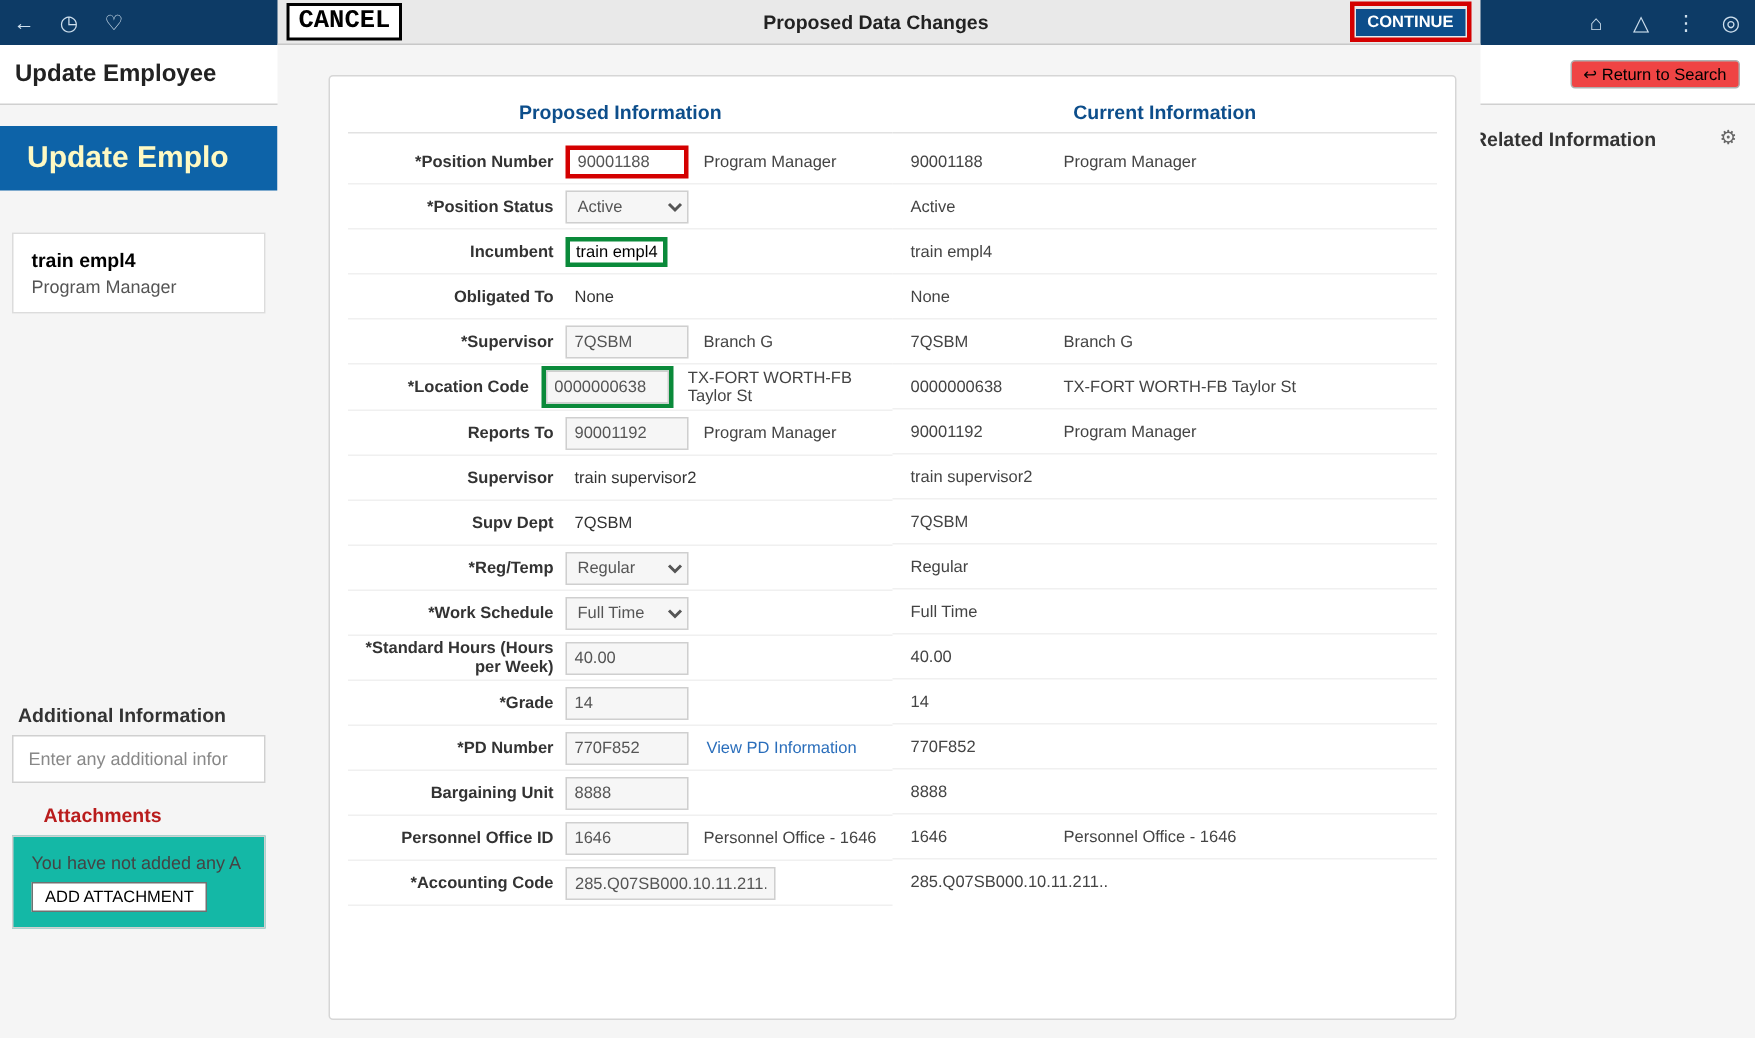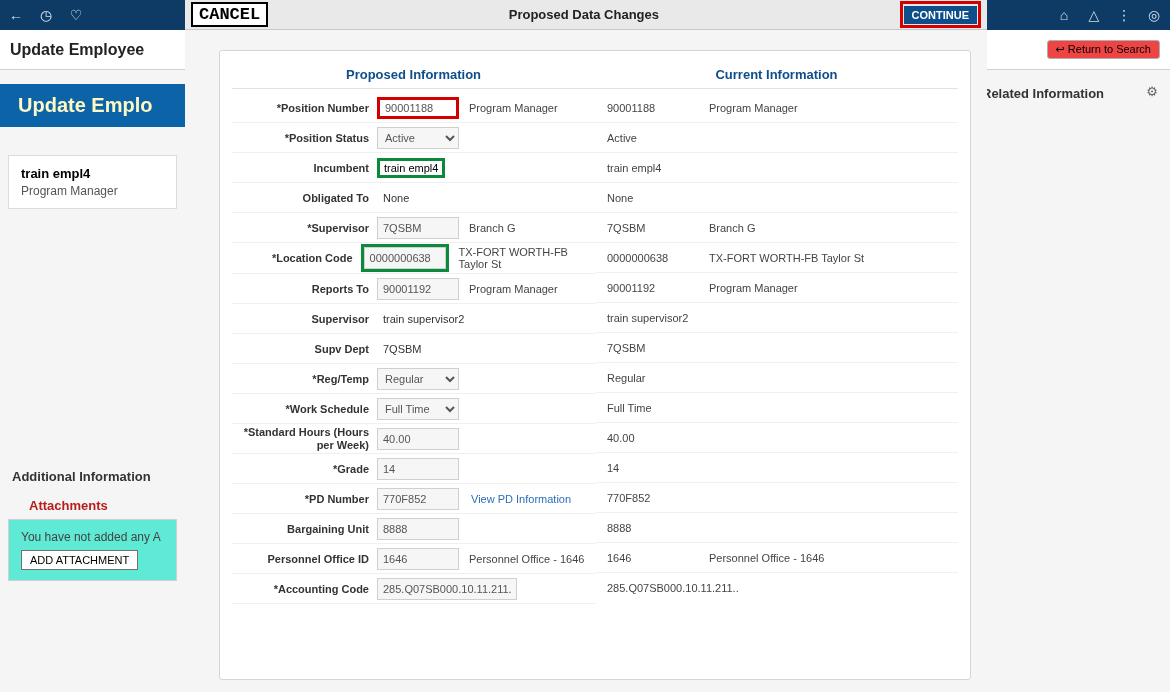--- a/index.html
+++ b/index.html
@@ -19,21 +19,21 @@
   
   .bg-grid { position: absolute; top: 70px; left: 0; right: 0; height: 620px; display: flex; }
   .bg-side { width: 185px; padding: 14px 0 14px 0; }
   .bg-title { background: #0d63a8; color: #fef9c3; padding: 10px 18px; font-size: 20px; font-weight: 600; margin-bottom: 28px; }
   .bg-box { border: 1px solid #dcdcdc; background: #fff; margin: 8px; padding: 10px 12px; }
   .bg-box h3 { font-size: 13px; font-weight: 700; margin-bottom: 3px; }
   .bg-box .sub { font-size: 12px; color: #555; }
   .addinfo-label { font-size: 13px; font-weight: 700; margin: 260px 0 6px 12px; color: #333; }
   .addinfo-box { border:1px solid #d0d0d0; background:#fff; margin:0 8px; padding:8px 10px; font-size:12px; color:#888; }
   .attach-label { font-size:13px; font-weight:700; margin:14px 0 6px 29px; color:#b91c1c; }
-  .attach-box { border:1px solid #d0d0d0; background:#5eead4; margin:0 8px; padding:10px 12px; font-size:12px; color:#444; }
+  .attach-box { border:1px solid #d0d0d0; background:#14b8a6; margin:0 8px; padding:10px 12px; font-size:12px; color:#444; }
   .attach-btn { border:1px solid #707070; background:#fff; padding:3px 8px; font-size:11px; margin-top:6px; cursor:pointer;text-align:center; }
 
   .bg-right { width: 200px; margin-left: auto; padding: 14px 12px; }
   .bg-right a { font-size: 13px; color: #333; text-decoration: none; font-weight: 600; }
   .bg-right .gear { float:right; font-size:13px; color:#666; }
 
   
   .modal-bar { position:absolute; top:0; left:185px; width:802px; height:30px; background:#e9e9e9; border-bottom:1px solid #c8c8c8; display:flex; align-items:center; padding:0 6px; z-index:10; }
   .modal-bar .cancel-btn { border:2px solid #000; background:#fff; font-weight:700; font-size:17px; padding:1px 6px; cursor:pointer;font-family:Liberation Mono, monospace; }
   .modal-bar .title { margin:14px auto; font-size:13px; font-weight:700; color:#222; }
@@ -96,20 +96,21 @@
 </div>
 
 <div class="bg-grid">
   <div class="bg-side">
     <div class="bg-title">Update Emplo</div>
     <div class="bg-box">
       <h3>train empl4</h3>
       <div class="sub">Program Manager</div>
     </div>
     <div class="addinfo-label">Additional Information</div>
+    <div class="addinfo-box">Enter any additional infor</div>
     <div class="attach-label">Attachments</div>
     <div class="attach-box">
       <div>You have not added any A</div>
       <button class="attach-btn">ADD ATTACHMENT</button>
     </div>
   </div>
   <div class="bg-right">
     <a href="#">Related Information</a>
     <span class="gear">⚙</span>
   </div>

